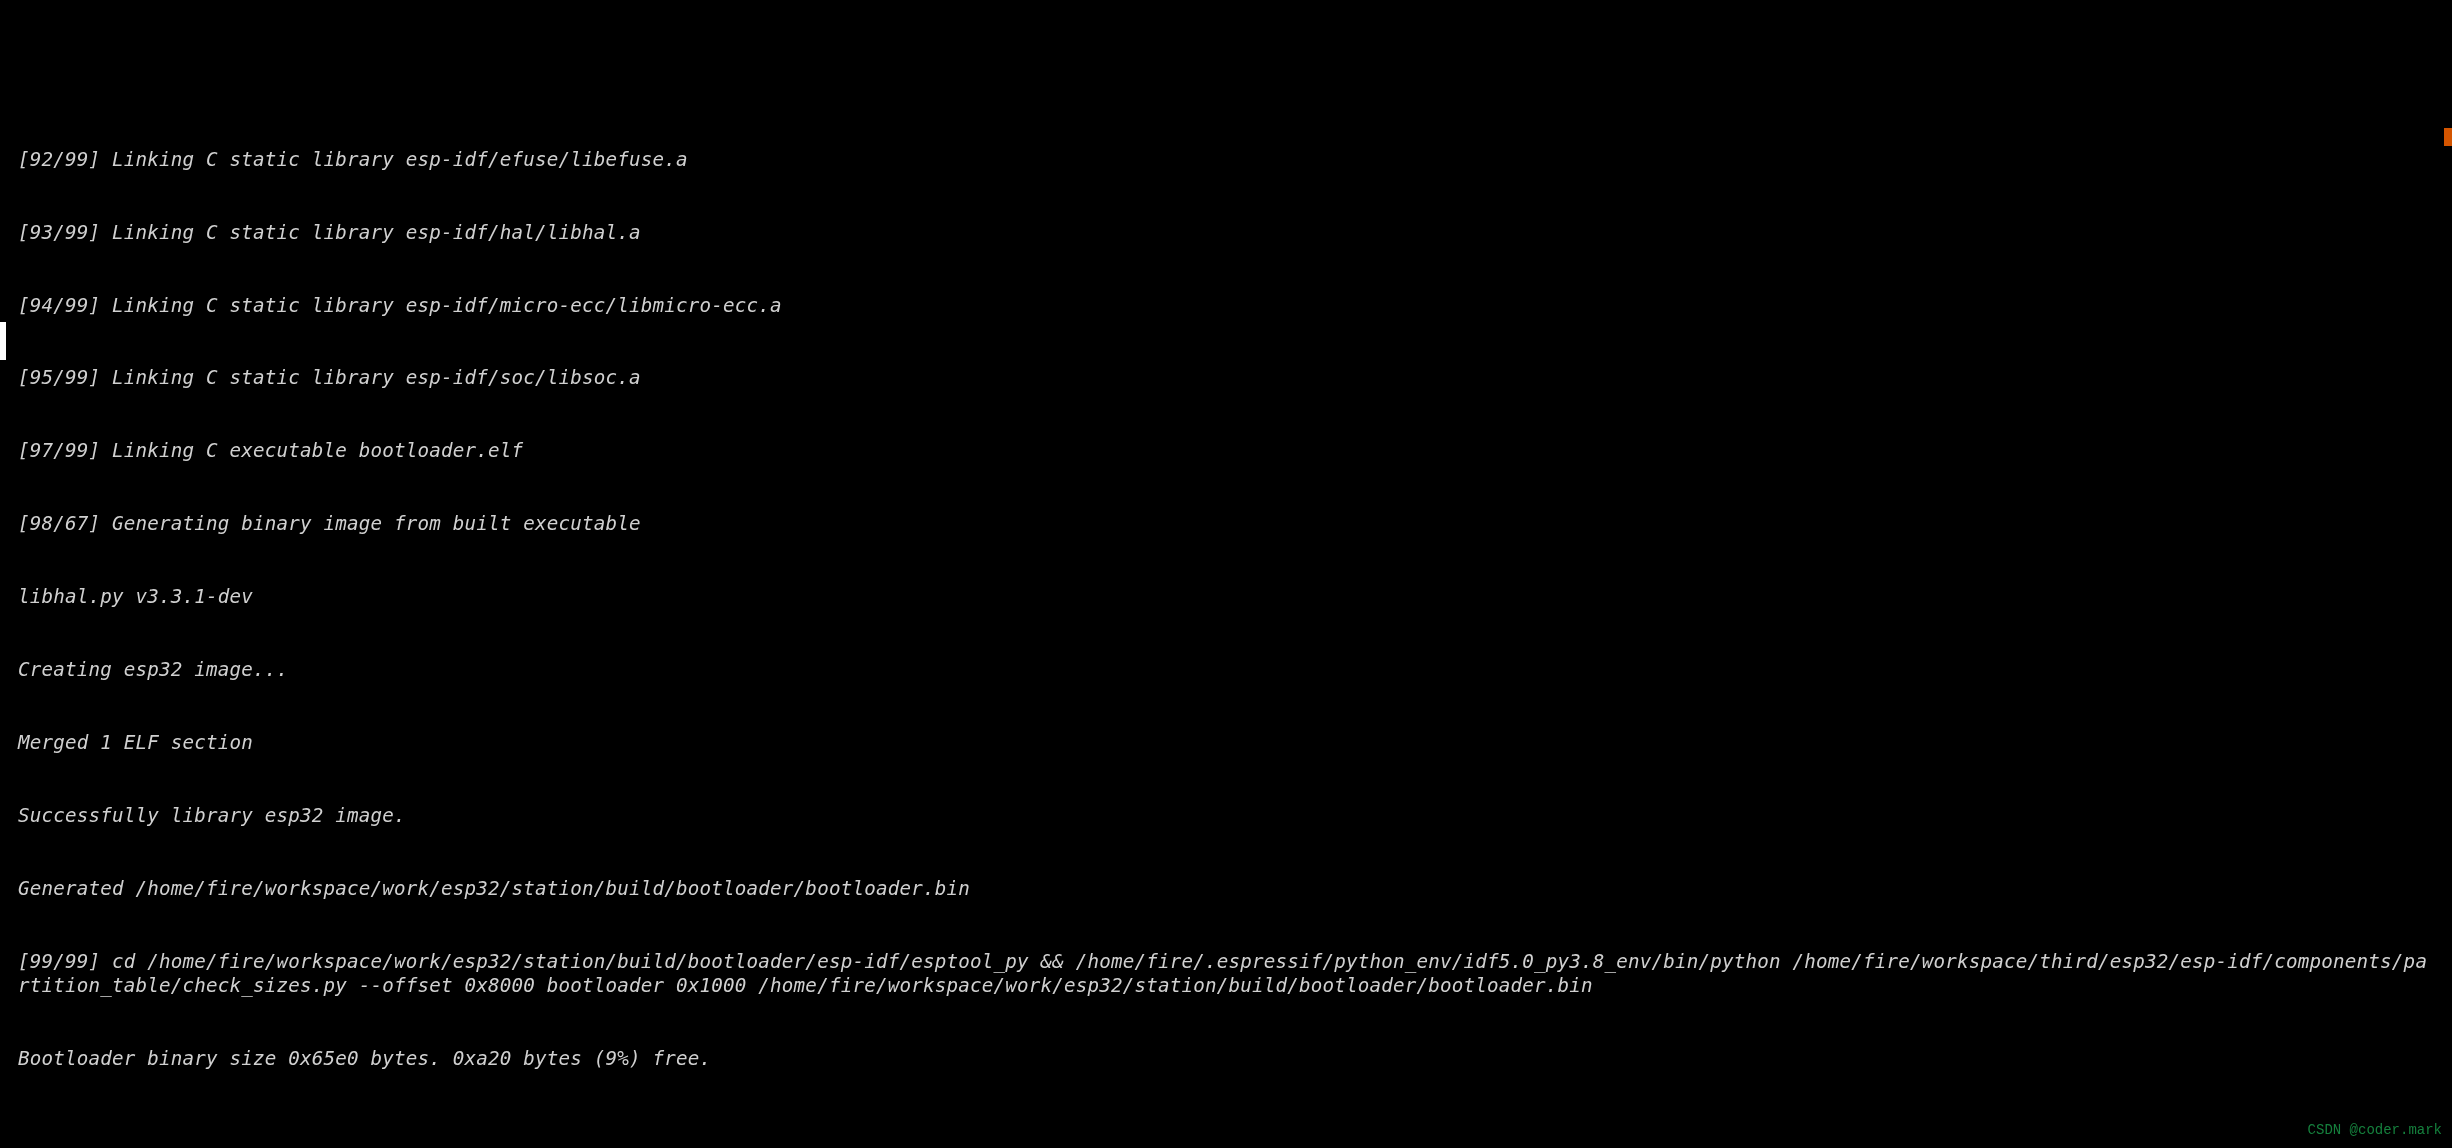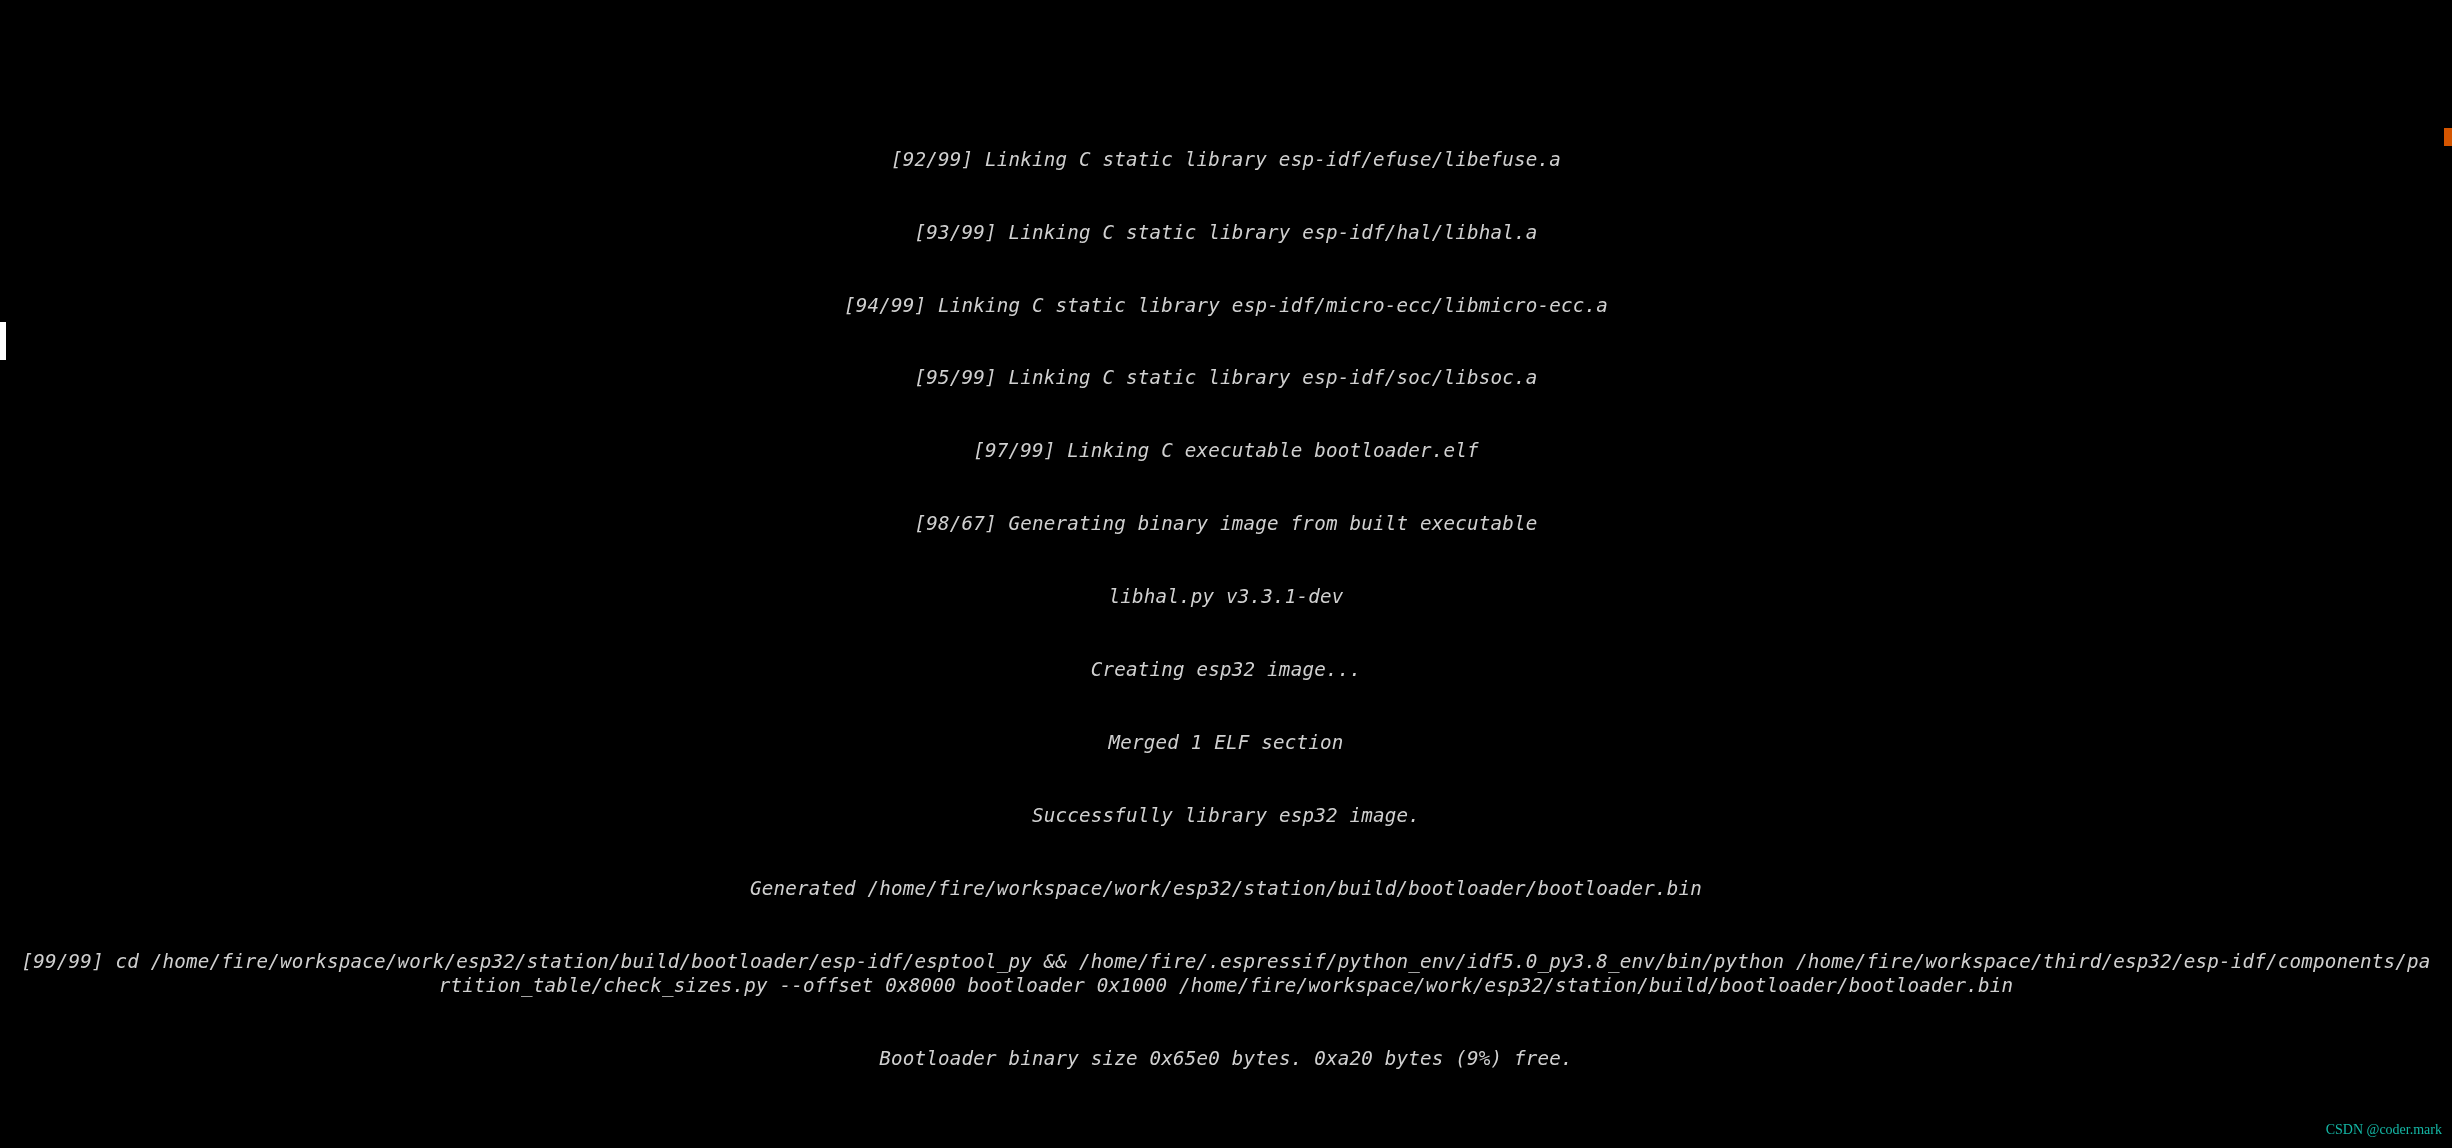--- a/index.html
+++ b/index.html
@@ -21,38 +21,37 @@
       font-style: italic;
       white-space: pre-wrap;
       word-break: break-all;
       letter-spacing: 0.2px;
     }
     .terminal-output {
       width: 100%;
     }
     .line {
       display: block;
-      text-align: center;
     }
     .scrollbar {
       position: absolute;
       right: 0;
       top: 128px;
       width: 8px;
       height: 18px;
       background-color: #d45500;
     }
     .watermark {
       position: absolute;
       right: 10px;
       bottom: 6px;
-      color: #14b8a6;
+      color: #15803d;
       font-size: 14px;
       font-style: normal;
-      font-family: Liberation Serif, serif;
+      font-family: Liberation Mono, monospace;
       letter-spacing: 0px;
     }
     .left-tab {
       position: absolute;
       left: 0;
       top: 322px;
       width: 6px;
       height: 38px;
       background: #ffffff;
     }

